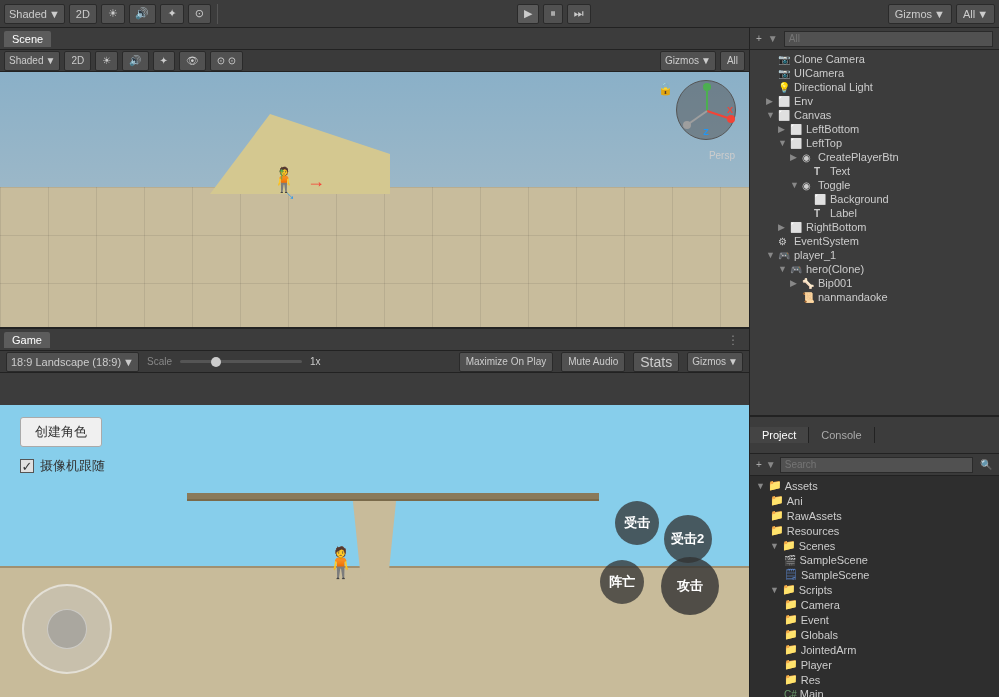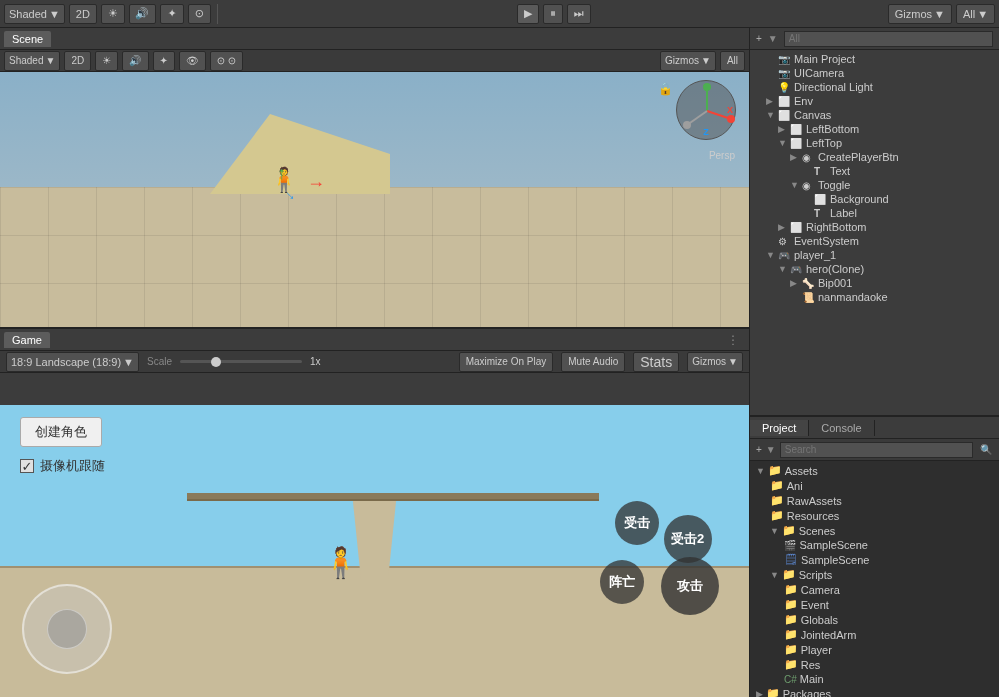--- a/index.html
+++ b/index.html
@@ -122,21 +122,21 @@
     .tree-arrow { width: 10px; font-size: 9px; color: #888; }
     .tree-icon { width: 14px; font-size: 10px; }
     .indent-1 { padding-left: 16px; }
     .indent-2 { padding-left: 28px; }
     .indent-3 { padding-left: 40px; }
     .indent-4 { padding-left: 52px; }
 
     
     .project-console { height: 280px; display: flex; flex-direction: column; }
     .pc-tabs {
-      height: 22px; background: #3c3c3c; display: flex; align-items: center;
+      height: 37px; background: #3c3c3c; display: flex; align-items: center;
       border-bottom: 1px solid #222;
     }
     .pc-tab {
       padding: 2px 12px; font-size: 11px; cursor: pointer; color: #aaa;
       border-right: 1px solid #222;
     }
     .pc-tab.active { color: #fff; background: #444; }
     .pc-toolbar {
       height: 22px; background: #3a3a3a; display: flex; align-items: center;
       padding: 0 6px; gap: 4px; border-bottom: 1px solid #222;
@@ -347,21 +347,21 @@
       <div class="panel-toolbar">
         <span style="font-size:10px;color:#aaa;">+</span>
         <span style="font-size:10px;color:#888;padding:0 2px;">▼</span>
         <input class="panel-search" type="text" placeholder="All" style="">
       </div>
       <div class="hierarchy-tree">
 
         <div class="tree-item indent-1">
           <span class="tree-arrow"></span>
           <span class="tree-icon">📷</span>
-          <span>Main Project</span>
+          <span>Clone Camera</span>
         </div>
         <div class="tree-item indent-1">
           <span class="tree-arrow"></span>
           <span class="tree-icon">📷</span>
           <span>UICamera</span>
         </div>
         <div class="tree-item indent-1">
           <span class="tree-arrow"></span>
           <span class="tree-icon">💡</span>
           <span>Directional Light</span>

